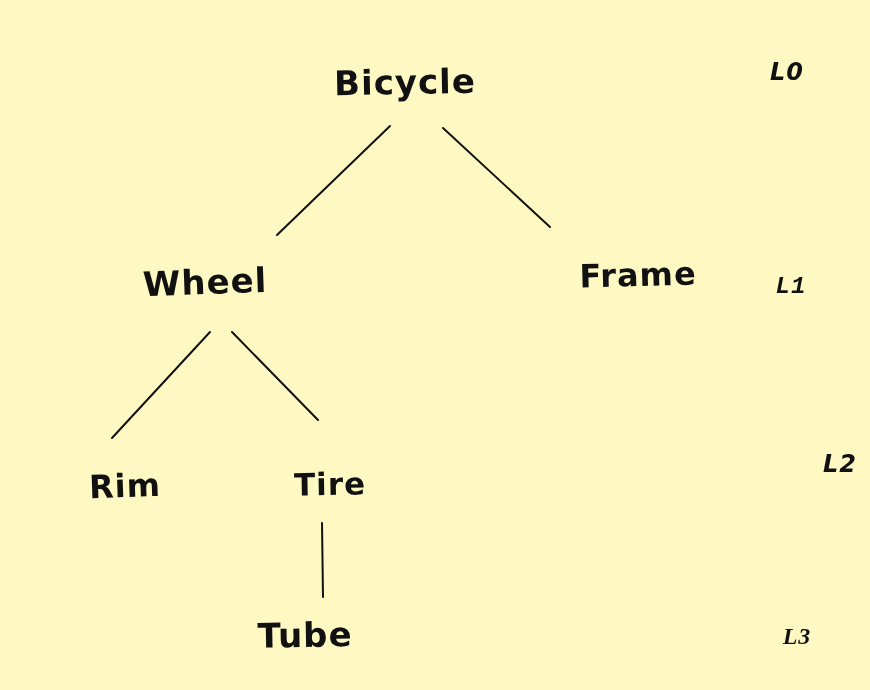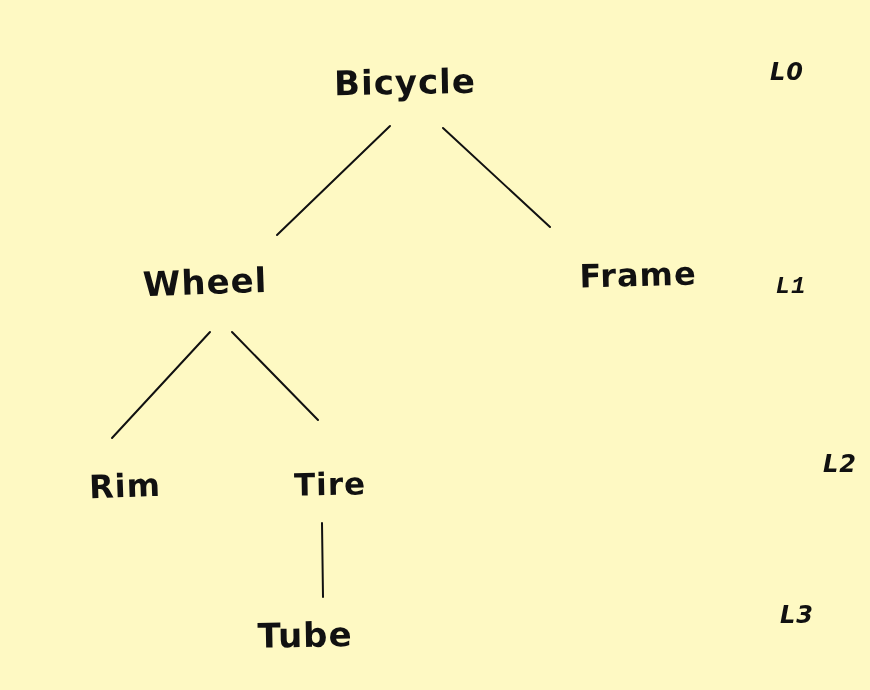--- a/index.html
+++ b/index.html
@@ -42,21 +42,21 @@
   .node-wheel   { left: 205px; top: 282px; font-size: 34px; transform: translate(-50%,-50%) rotate(-2deg); }
   .node-frame   { left: 638px; top: 275px; font-size: 32px; transform: translate(-50%,-50%) rotate(-1.5deg); }
   .node-rim     { left: 125px; top: 486px; font-size: 32px; transform: translate(-50%,-50%) rotate(-2deg); }
   .node-tire    { left: 330px; top: 484px; font-size: 31px; transform: translate(-50%,-50%) rotate(-1deg); }
   .node-tube    { left: 305px; top: 635px; font-size: 34px; transform: translate(-50%,-50%) rotate(-1deg); }
   
   .level-label  { font-size: 24px; font-style: italic; }
   .level-l0 { left: 787px; top: 72px;  }
   .level-l1 { left: 791px; top: 286px; font-family: Liberation Mono, monospace; }
   .level-l2 { left: 840px; top: 464px; }
-  .level-l3 { left: 797px; top: 615px; }
+  .level-l3 { left: 797px; top: 636px; font-family: Liberation Serif, serif; }
 </style>
 </head>
 <body>
 
 <div class="canvas">
 
   <svg class="edges-svg" viewBox="0 0 870 690" xmlns="http://www.w3.org/2000/svg">
     <line x1="390" y1="126" x2="277" y2="235"></line>
     <line x1="443" y1="128" x2="550" y2="227"></line>
     <line x1="210" y1="332" x2="112" y2="438"></line>

